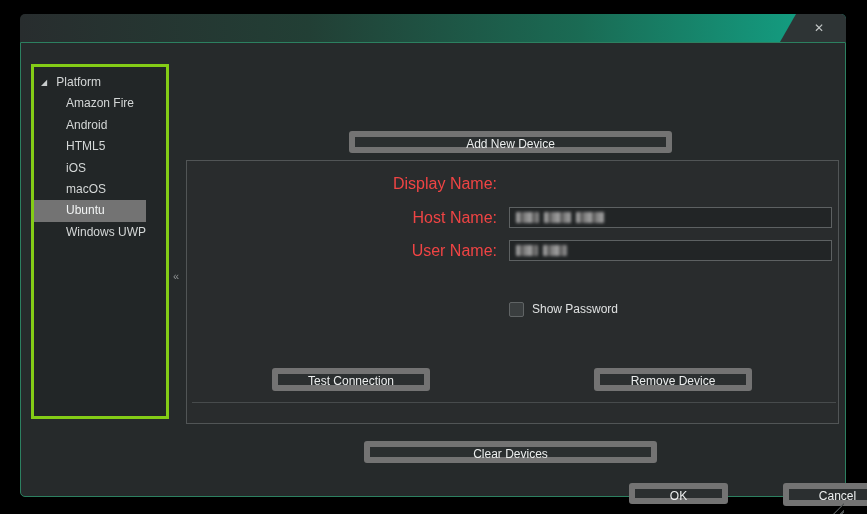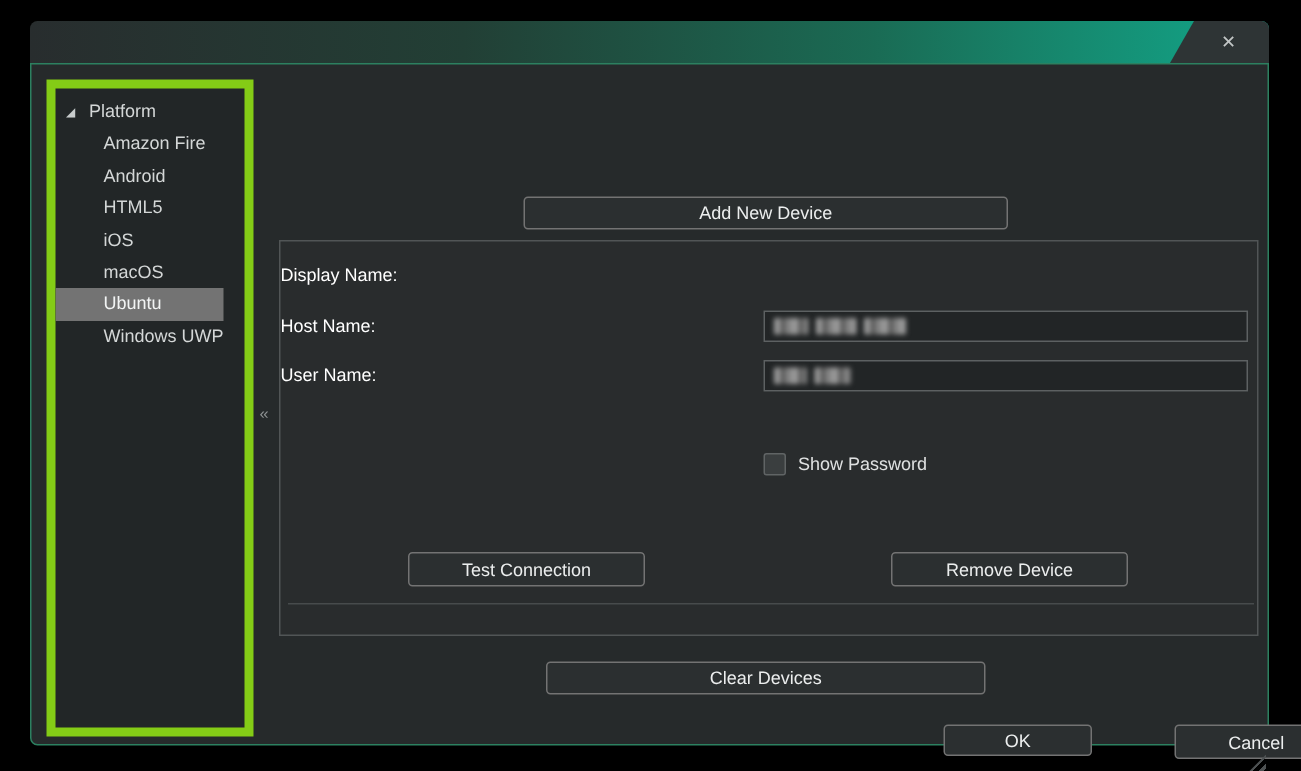--- a/index.html
+++ b/index.html
@@ -19,48 +19,48 @@
                background:#2e3435; clip-path:polygon(16px 0, 100% 0, 100% 100%, 0 100%);
                border:none; cursor:pointer; }
   .close-x { position:absolute; right:22px; top:0; line-height:28px;
              color:#c2c6c6; font-size:12px; }
 
   
   .body { position:absolute; left:0; top:28px; width:826px; height:455px;
           background:#262a2b; border:1px solid #2c8060; border-radius:0 0 5px 5px; }
 
   
-  .sidebar { position:absolute; left:10px; top:10px; width:138px; height:438px;
-             background:#222627; border:6px solid #84cc16; overflow:hidden; }
+  .sidebar { position:absolute; left:10px; top:21px; width:138px; height:355px;
+             background:#222627; border:3px solid #84cc16; overflow:hidden; }
   .tree { padding-top:5px; }
   .tree-row { height:21.4px; line-height:21.4px; font-size:12px; color:#d4d7d7;
               white-space:nowrap; cursor:default; }
   .tree-root { padding-left:7px; }
   .tree-twisty { display:inline-block; width:12px; font-size:8px; color:#c8cccc;
                  vertical-align:1px; }
   .tree-child { padding-left:32px; }
   .tree-row.selected { background:#737373; width:112px; color:#f2f4f4; }
 
   .collapse-handle { position:absolute; left:147px; top:224px; width:16px; height:18px;
                      color:#8f9394; font-size:11px; line-height:18px; text-align:center;
                      cursor:pointer; background:none; border:none; }
 
   
-  .btn { position:absolute; background:#2b2f30; border:1px solid #737373;
+  .btn { position:absolute; background:#2b2f30; border:6px solid #737373;
          border-radius:3px; color:#eceeee; font-size:12px;
          font-family:"Liberation Sans", sans-serif; text-align:center; cursor:pointer; }
 
   .add-device { left:328px; top:88px; width:323px; height:22px; }
 
   
   .panel { position:absolute; left:165px; top:117px; width:653px; height:264px;
            background:#292c2d; border:1px solid #515556; }
   .frow { position:absolute; left:0; width:100%; height:21px; }
   .flabel { position:absolute; left:0; top:0; width:310px; height:21px;
-            line-height:21px; text-align:left; color:#ffffff; font-size:12px; }
+            line-height:21px; text-align:right; color:#ef4444; font-size:16px; }
   .finput { position:absolute; left:322px; top:0; width:323px; height:21px;
             background:#222526; border:1px solid #5d6162; color:#e8eaea;
             font-size:12px; font-family:"Liberation Sans", sans-serif;
             padding:0 6px; outline:none; }
   .row-display { top:12px; }
   .row-host    { top:46px; }
   .row-user    { top:79px; }
   .row-pass    { top:113px; }
   .row-install { top:174px; }
 

